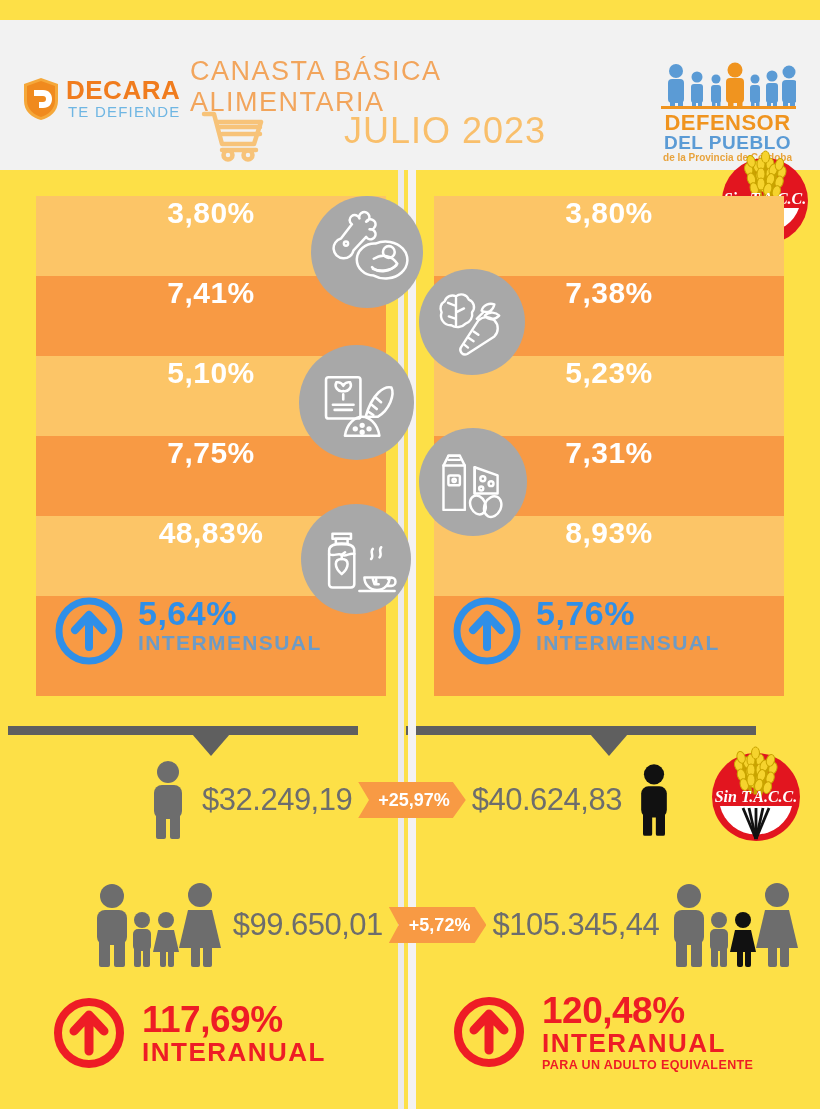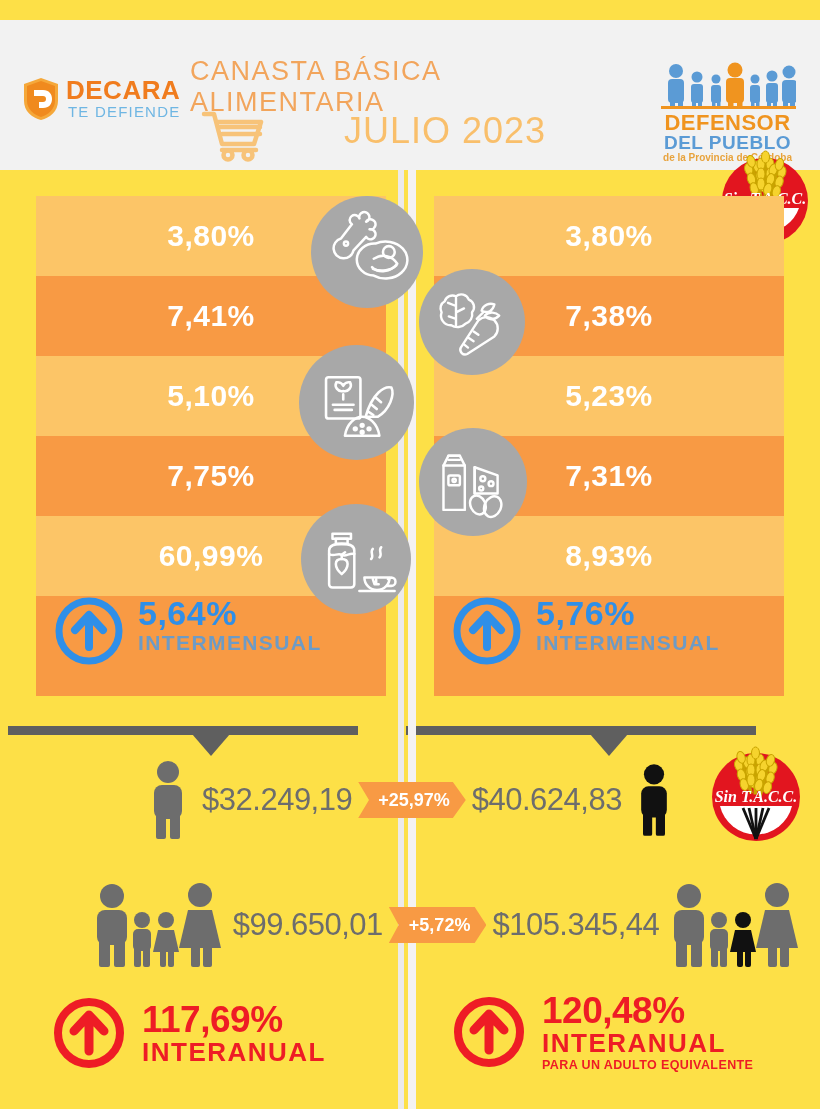--- a/index.html
+++ b/index.html
@@ -21,21 +21,21 @@
   .dp-logo{position:absolute;left:655px;top:42px;width:145px;height:98px;}
   .dp-word1{position:absolute;left:0;top:48px;width:145px;text-align:center;font-size:22px;font-weight:bold;letter-spacing:.5px;color:#f0941f;}
   .dp-word2{position:absolute;left:0;top:70px;width:145px;text-align:center;font-size:19px;font-weight:bold;letter-spacing:.5px;color:#5b9bd5;}
   .dp-word3{position:absolute;left:0;top:90px;width:145px;text-align:center;font-size:10px;font-weight:bold;color:#e8a33d;}
   .dp-people{position:absolute;left:4px;top:0px;width:137px;height:48px;}
 
   
   .col{position:absolute;top:196px;width:350px;}
   .col-left{left:36px;}
   .col-right{left:434px;}
-  .bar{position:relative;height:80px;display:flex;align-items:center;justify-content:center;}
+  .bar{position:relative;height:80px;display:flex;align-items:flex-start;justify-content:center;}
   .bar.light{background:#fcc567;}
   .bar.dark{background:#f89a44;}
   .bar .pct{font-size:30px;font-weight:600;color:#ffffff;letter-spacing:.5px;font-family:"Liberation Sans",sans-serif;}
   .summary{position:relative;height:100px;background:#f89a44;display:flex;align-items:flex-start;}
   .col-shadow{position:absolute;left:8px;top:726px;width:350px;height:9px;background:#5f5f5f;}
   .col-shadow.right{left:406px;}
 
   .arrow-circ{width:70px;height:70px;margin-left:18px;flex:0 0 auto;}
   .sum-txt{margin-left:14px;line-height:1;}
   .sum-pct{font-size:34px;font-weight:bold;color:#2f8fe8;letter-spacing:.5px;}
@@ -196,21 +196,21 @@
     <div class="bar dark">
         <span class="pct">7,41%</span>
       </div>
     <div class="bar light">
         <span class="pct">5,10%</span>
       </div>
     <div class="bar dark">
         <span class="pct">7,75%</span>
       </div>
     <div class="bar light">
-        <span class="pct">60,99%</span>
+        <span class="pct">48,83%</span>
       </div>
     <div class="summary">
       <svg class="arrow-circ" viewBox="0 0 70 70">
         <circle cx="35" cy="35" r="30" fill="none" stroke="#2f8fe8" stroke-width="7"></circle>
         <path d="M35 19 L49 34 M35 19 L21 34 M35 20 V51" stroke="#2f8fe8" stroke-width="8" fill="none" stroke-linecap="round" stroke-linejoin="round"></path>
       </svg>
       <div class="sum-txt">
         <div class="sum-pct">5,64%</div>
         <div class="sum-lbl">INTERMENSUAL</div>
       </div>

